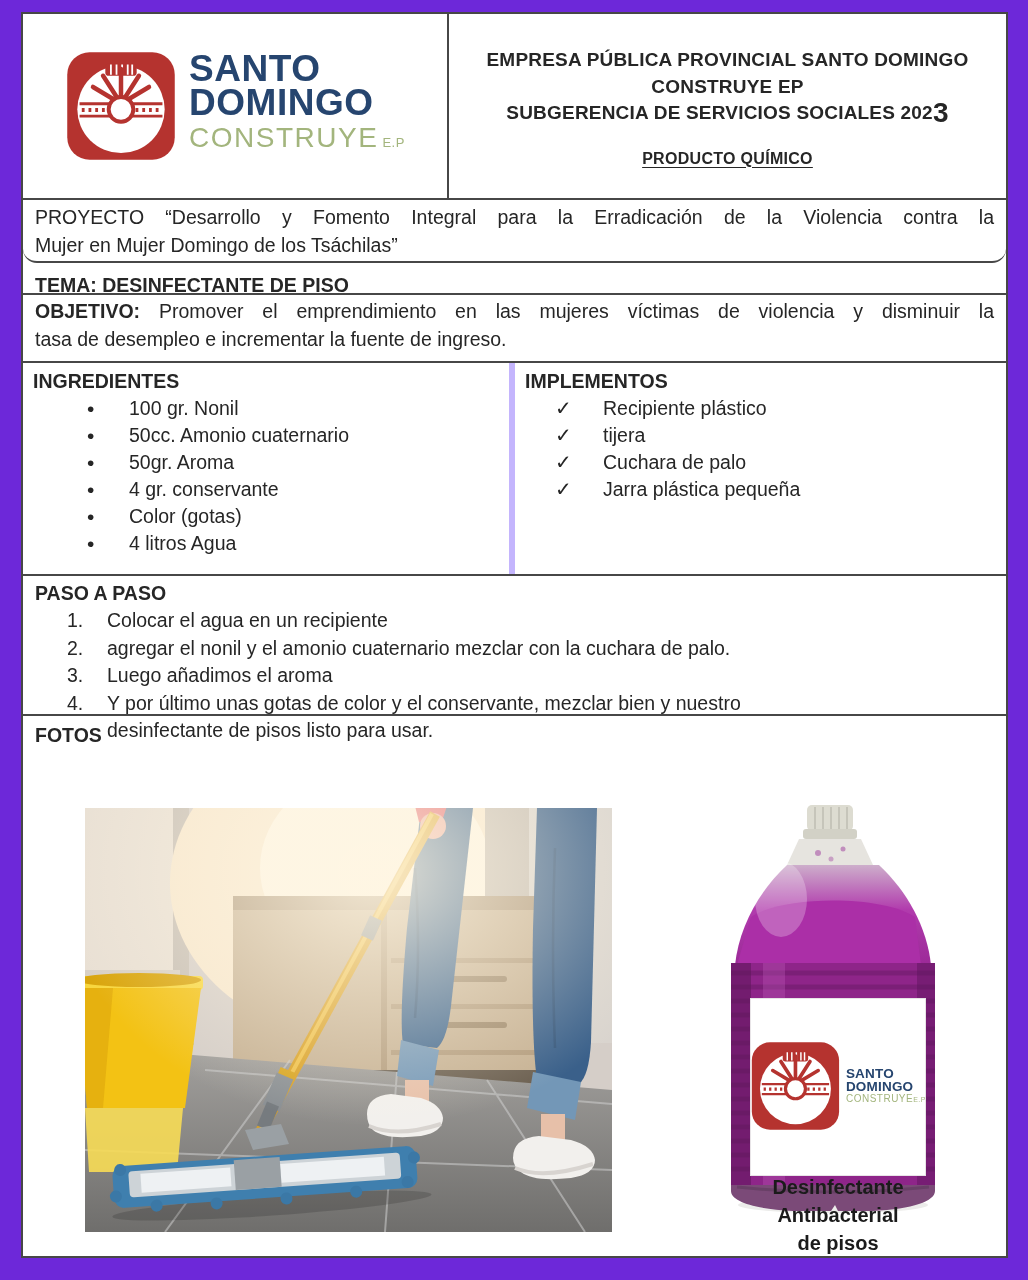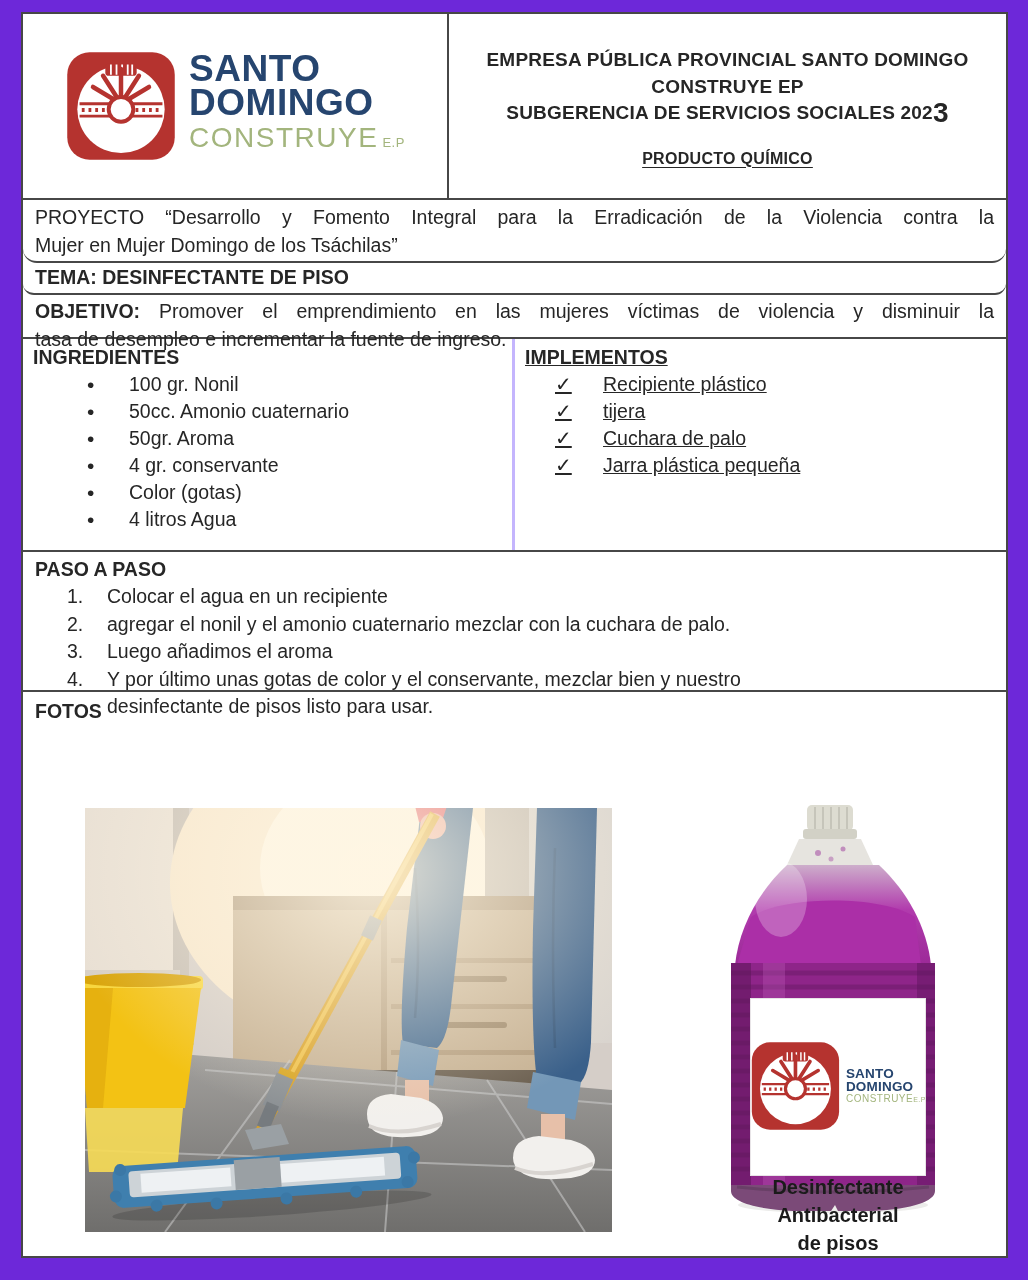--- a/index.html
+++ b/index.html
@@ -22,28 +22,28 @@
   .logo-ep{font-size:13px;margin-left:4px;letter-spacing:.5px;}
   .h-line{font-weight:700;font-size:19px;line-height:26.5px;letter-spacing:.2px;}
   .big-digit{font-size:28px;line-height:26px;vertical-align:-3px;}
   .doc-title{margin-top:23px;font-weight:700;font-size:16px;text-decoration:underline;
              text-underline-offset:3px;letter-spacing:.3px;}
 
   
   .body-line{font-size:19.5px;line-height:27.5px;}
   .justify-full{text-align:justify;text-align-last:justify;}
   .proyecto-row{height:63px;padding:4px 12px 0 12px;border-radius:14px;}
-  .tema-row{height:32px;padding:3px 12px 0 12px;font-weight:700;font-size:19.5px;border-radius:11px;}
-  .objetivo-row{height:44px;padding:3px 12px 0 12px;}
+  .tema-row{height:32px;padding:11px 12px 0 12px;font-weight:700;font-size:19.5px;}
+  .objetivo-row{height:68px;padding:3px 12px 0 12px;}
   .bold{font-weight:700;}
 
   
   .ing-row{height:213px;display:flex;}
-  .ing-col{width:492px;border-right:3px solid #c4b5fd;box-sizing:border-box;padding:5px 10px 0 10px;}
-  .imp-col{flex:1;padding:5px 4px 0 10px;text-decoration:underline;}
+  .ing-col{width:492px;border-right:6px solid #c4b5fd;box-sizing:border-box;padding:5px 10px 0 10px;}
+  .imp-col{flex:1;padding:5px 4px 0 10px;}
   .col-title{font-weight:700;font-size:19.5px;line-height:27px;}
   .b-item{display:flex;font-size:19.5px;line-height:27px;padding-left:54px;}
   .b-item .bullet{width:42px;font-size:21px;}
   .c-item{display:flex;font-size:19.5px;line-height:27px;padding-left:30px;}
   .c-item .check{width:48px;font-size:20px;}
 
   
   .paso-row{height:140px;padding:4px 12px 0 12px;}
   .p-item{display:flex;font-size:19.5px;line-height:27.5px;padding-left:32px;}
   .p-item .num{width:40px;flex:0 0 40px;}

